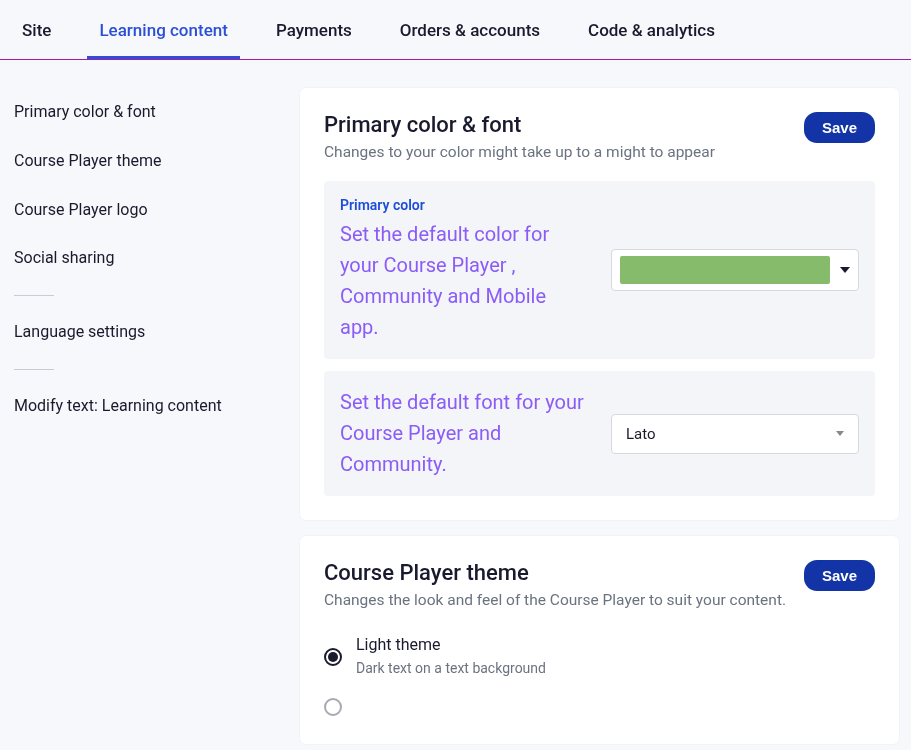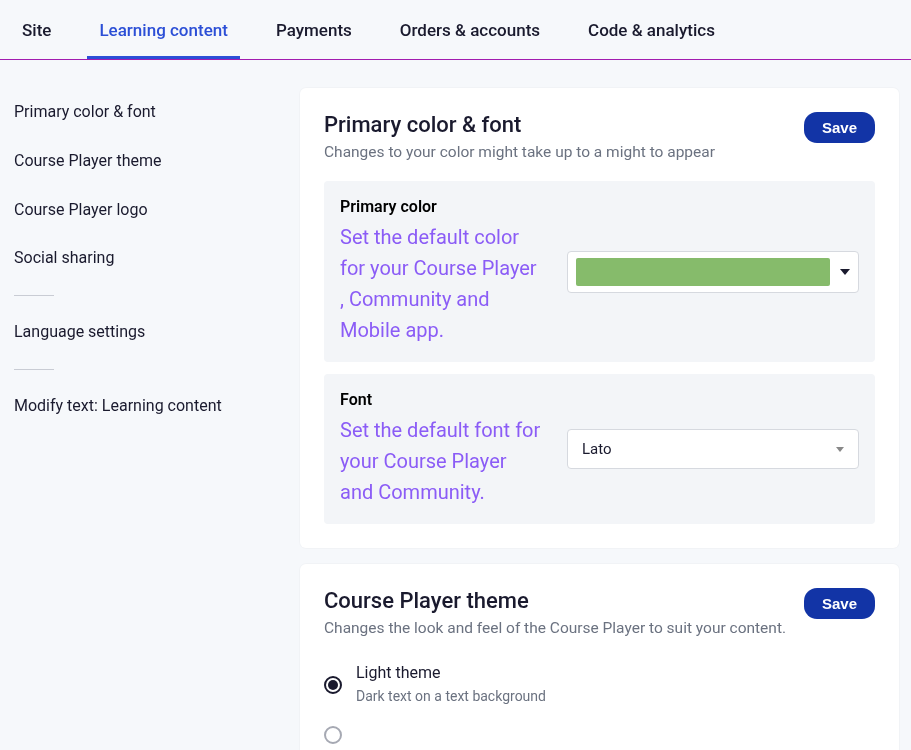--- a/index.html
+++ b/index.html
@@ -119,32 +119,32 @@
       align-items: center;
       gap: 24px;
     }
     .panel:last-child {
       margin-bottom: 0;
     }
     .panel-left {
       flex: 1;
     }
     .panel-label {
-      font-size: 16px;
+      font-size: 14px;
       font-weight: 600;
-      color: #000000;
+      color: #1d4ed8;
       margin-bottom: 6px;
     }
     .panel-desc {
       font-size: 20px;
       color: #8b5cf6;
       line-height: 1.55;
     }
     .panel-right {
-      width: 292px;
+      width: 248px;
       flex-shrink: 0;
     }
     
     .color-picker {
       background: #fff;
       border: 1px solid #d6d9df;
       border-radius: 4px;
       height: 42px;
       display: flex;
       align-items: center;
@@ -278,21 +278,20 @@
         <div class="panel-right">
           <div class="color-picker">
             <div class="color-swatch" style="background:#86bb6b;"></div>
             <div class="caret-down"></div>
           </div>
         </div>
       </div>
 
       <div class="panel">
         <div class="panel-left">
-          <div class="panel-label">Font</div>
           <div class="panel-desc">Set the default font for your Course Player and Community.</div>
         </div>
         <div class="panel-right">
           <div class="select">
             <div class="select-value">Lato</div>
             <div class="select-caret"></div>
           </div>
         </div>
       </div>
     </div>

